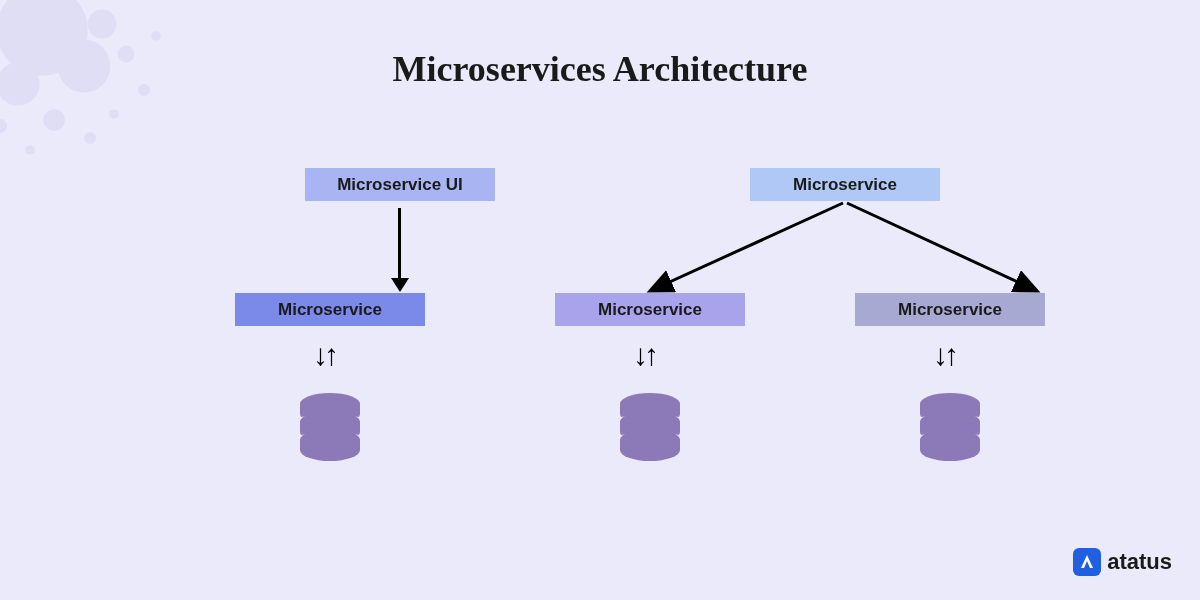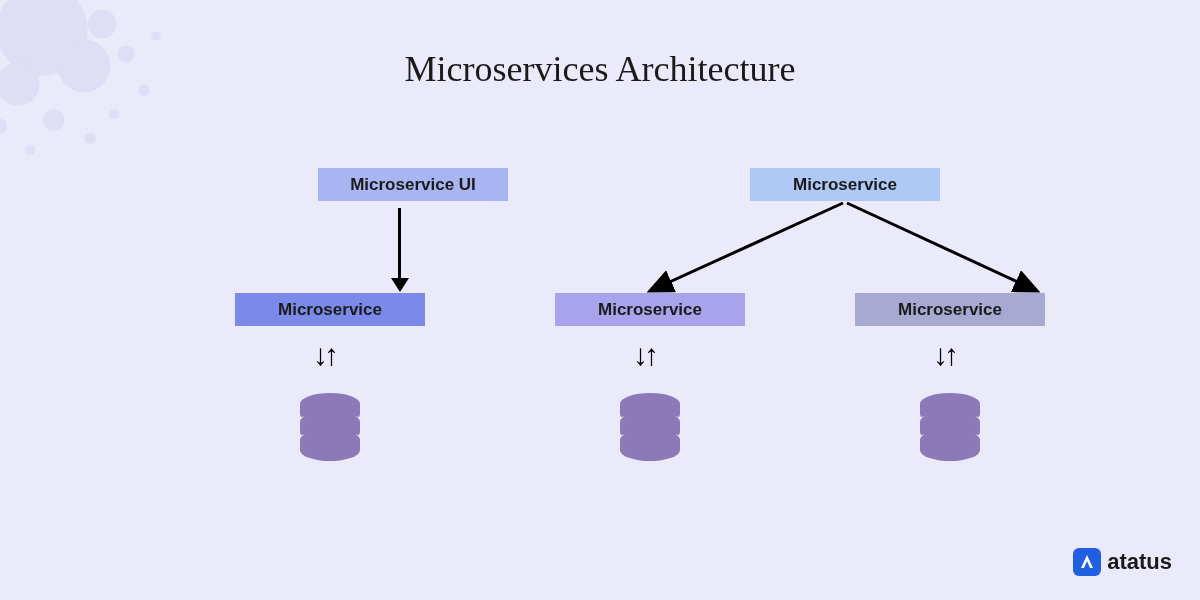--- a/index.html
+++ b/index.html
@@ -18,21 +18,21 @@
       width: 240px;
       height: 240px;
       opacity: 0.3;
     }
     .title {
       position: absolute;
       top: 48px;
       left: 50%;
       transform: translateX(-50%);
       font-size: 36px;
-      font-weight: 400;
+      font-weight: 700;
       color: #1a1a1a;
       font-family: Georgia, serif;
     }
     .box {
       position: absolute;
       height: 33px;
       display: flex;
       align-items: center;
       justify-content: center;
       font-family: Arial, sans-serif;
@@ -114,21 +114,21 @@
     <circle cx="155" cy="55" r="4"></circle>
     <circle cx="50" cy="150" r="4"></circle>
     <circle cx="100" cy="140" r="5"></circle>
     <circle cx="15" cy="70" r="10"></circle>
     <circle cx="120" cy="120" r="4"></circle>
   </g>
 </svg>
 
 <h1 class="title">Microservices Architecture</h1>
 
-<div class="box box-ui" style="left:318px; top:168px; width:190px;">
+<div class="box box-ui" style="left:305px; top:168px; width:190px;">
   <span>Microservice UI</span>
 </div>
 <div class="box box-ms-top" style="left:750px; top:168px; width:190px;">
   <span>Microservice</span>
 </div>
 
 <div class="arrow-line" style="left:398px; top:208px; width:3px; height:72px;"></div>
 <div class="arrow-head" style="left:391px; top:278px; border-left:9px solid transparent; border-right:9px solid transparent; border-top:14px solid #000;"></div>
 
 <svg style="position:absolute; left:0; top:0; width:1200px; height:600px; pointer-events:none;">

